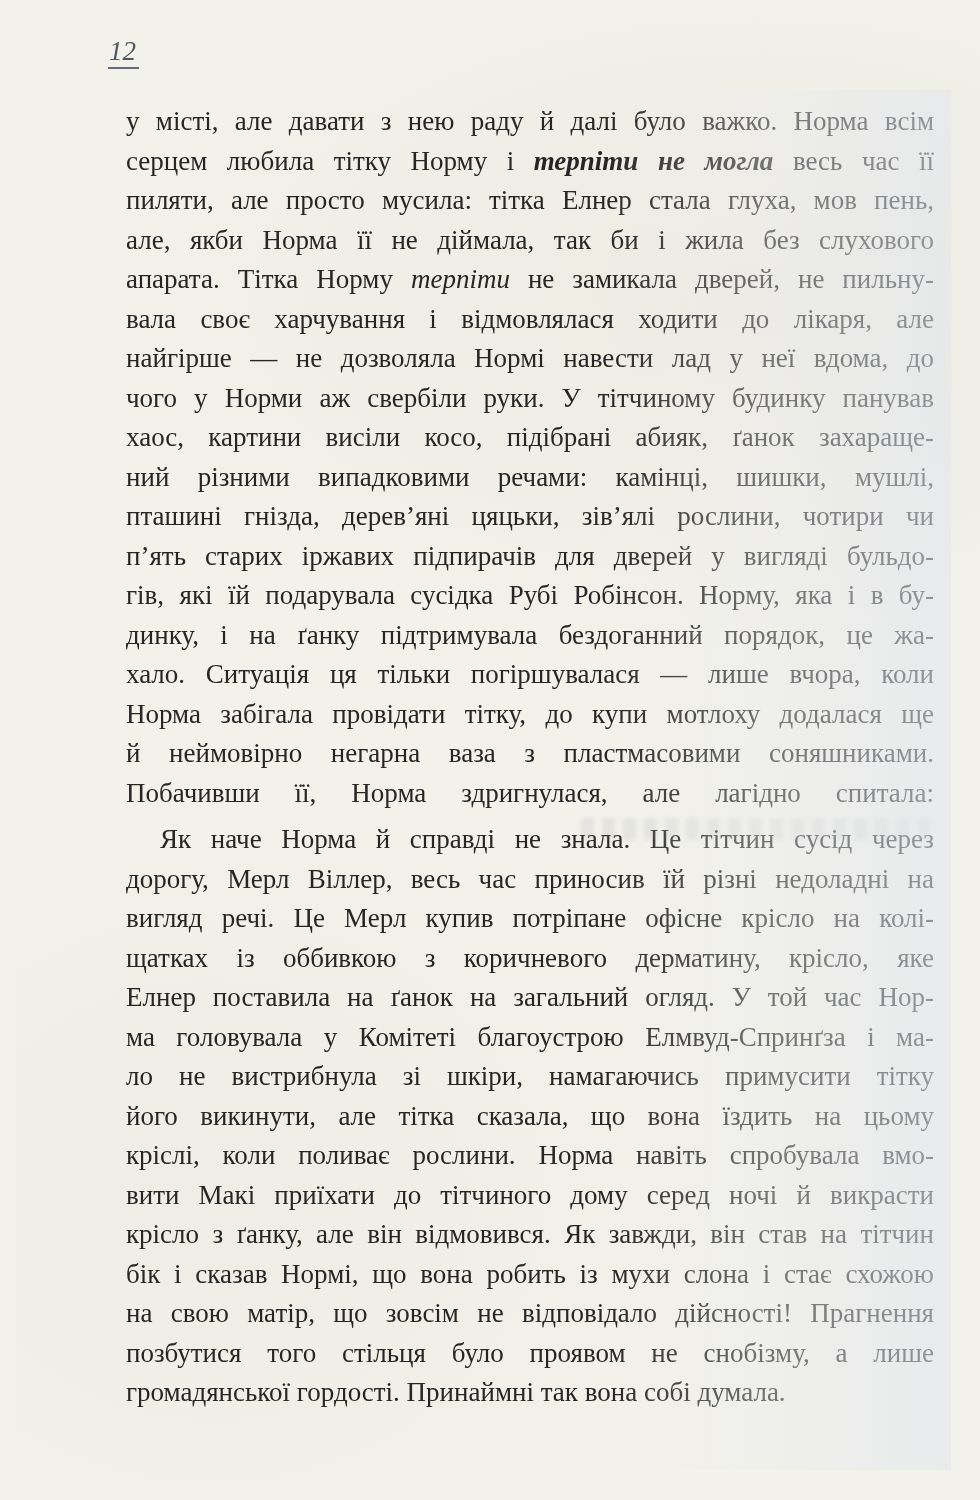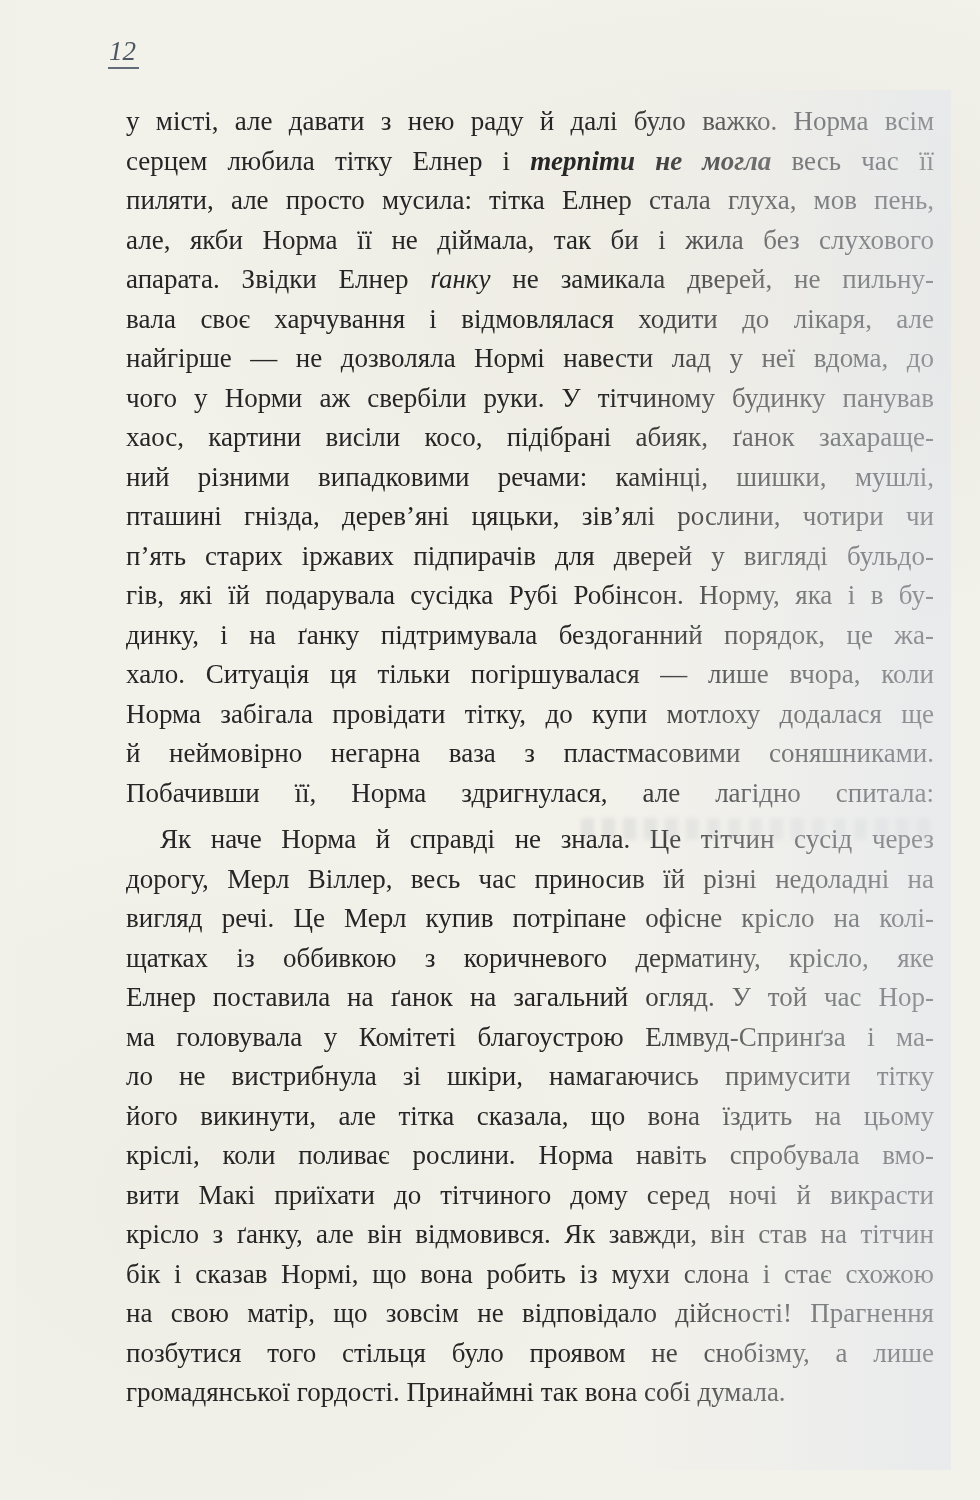--- a/index.html
+++ b/index.html
@@ -83,24 +83,24 @@
   }
 </style>
 </head>
 <body>
 
 <div class="scan-page">
   <span class="page-number">12</span>
   <div class="text-block">
       <div class="paragraph">
         <div class="line"><span>у місті, але давати з нею раду й далі було важко. Норма всім</span></div>
-        <div class="line"><span>серцем любила тітку Елнер і </span><span class="it bd">терпіти не могла</span><span> весь час її</span></div>
+        <div class="line"><span>серцем любила тітку Норму і </span><span class="it bd">терпіти не могла</span><span> весь час її</span></div>
         <div class="line"><span>пиляти, але просто мусила: тітка Елнер стала глуха, мов пень,</span></div>
         <div class="line"><span>але, якби Норма її не діймала, так би і жила без слухового</span></div>
-        <div class="line"><span>апарата. Звідки Елнер </span><span class="it">ґанку</span><span> не замикала дверей, не пильну-</span></div>
+        <div class="line"><span>апарата. Тітка Норму </span><span class="it">терпіти</span><span> не замикала дверей, не пильну-</span></div>
         <div class="line"><span>вала своє харчування і відмовлялася ходити до лікаря, але</span></div>
         <div class="line"><span>найгірше — не дозволяла Нормі навести лад у неї вдома, до</span></div>
         <div class="line"><span>чого у Норми аж свербіли руки. У тітчиному будинку панував</span></div>
         <div class="line"><span>хаос, картини висіли косо, підібрані абияк, ґанок захараще-</span></div>
         <div class="line"><span>ний різними випадковими речами: камінці, шишки, мушлі,</span></div>
         <div class="line"><span>пташині гнізда, дерев’яні цяцьки, зів’ялі рослини, чотири чи</span></div>
         <div class="line"><span>п’ять старих іржавих підпирачів для дверей у вигляді бульдо-</span></div>
         <div class="line"><span>гів, які їй подарувала сусідка Рубі Робінсон. Норму, яка і в бу-</span></div>
         <div class="line"><span>динку, і на ґанку підтримувала бездоганний порядок, це жа-</span></div>
         <div class="line"><span>хало. Ситуація ця тільки погіршувалася — лише вчора, коли</span></div>

